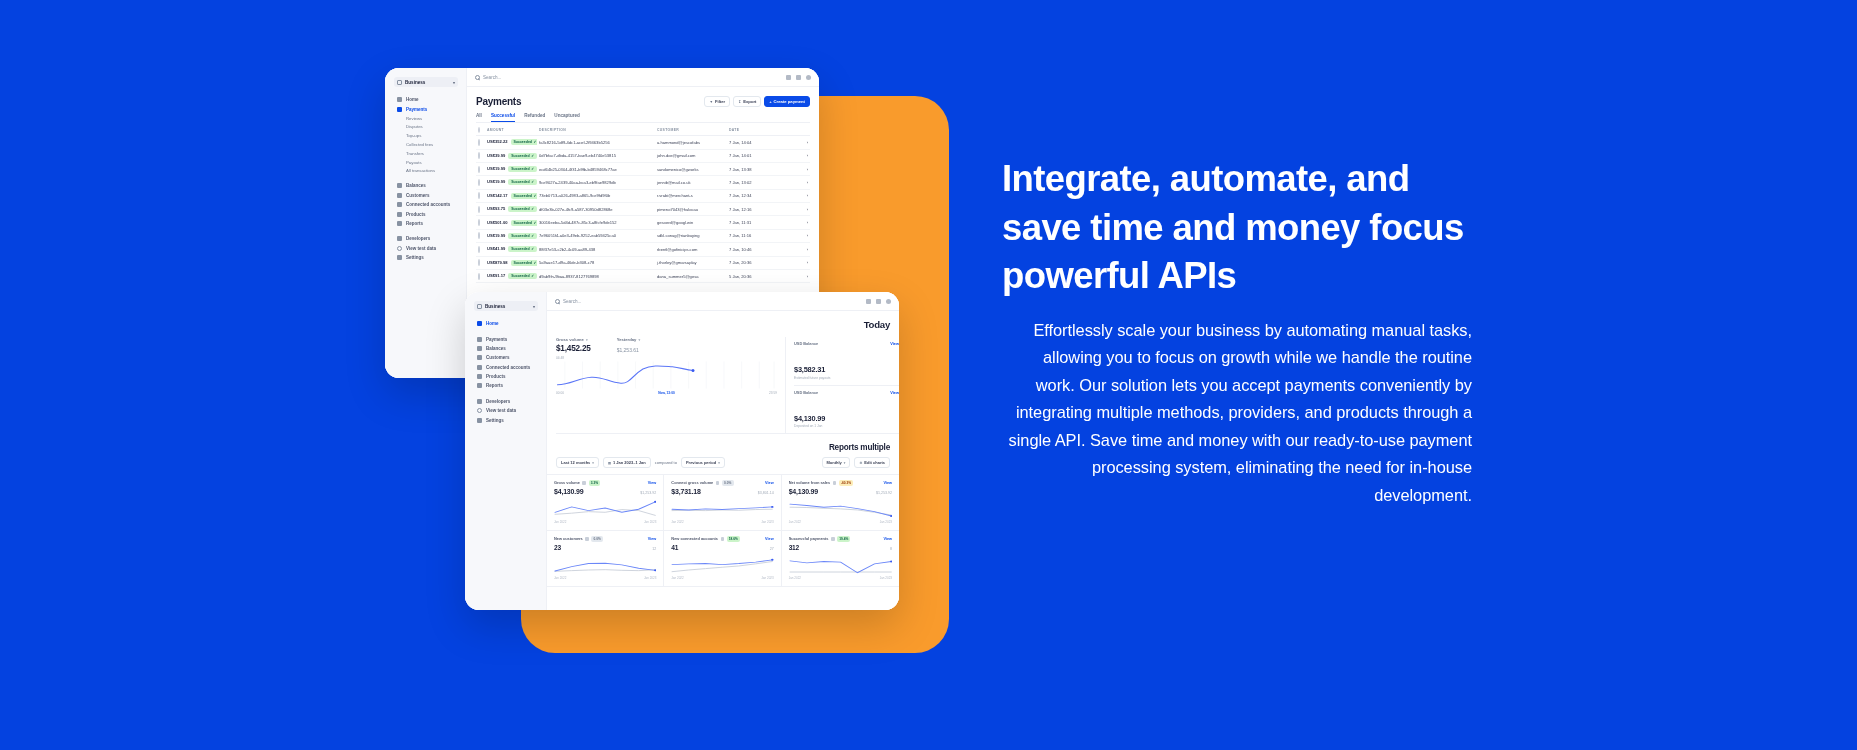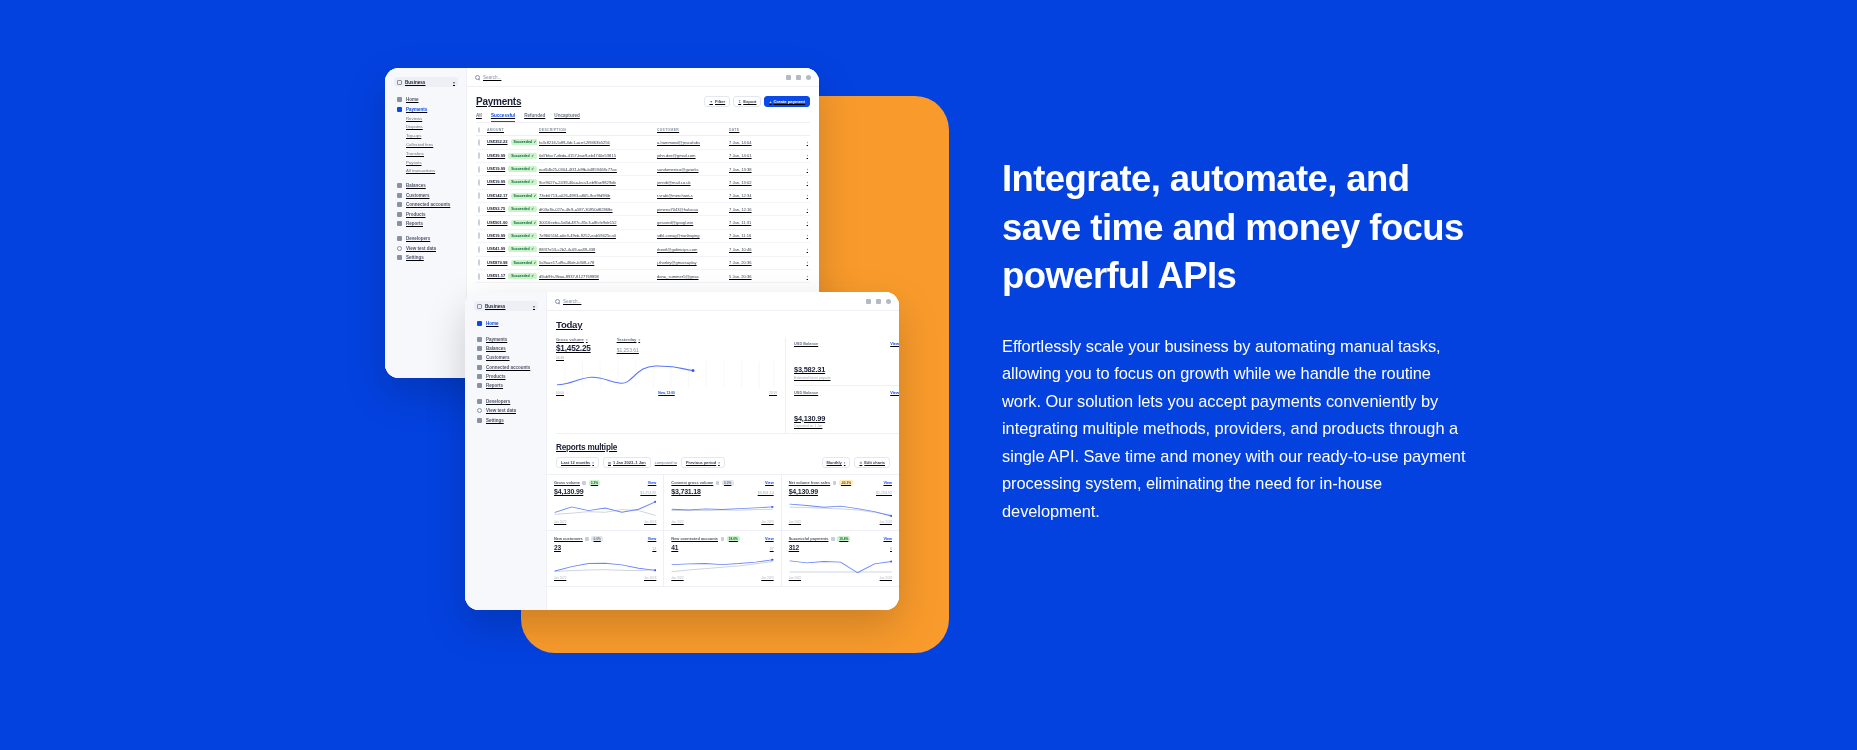--- a/index.html
+++ b/index.html
@@ -18,26 +18,27 @@
   }
   .headline {
     color: #ffffff;
     font-size: 36.5px;
     line-height: 48.5px;
     font-weight: 700;
     letter-spacing: -0.6px;
     white-space: pre-line;
   }
   .subcopy {
-    margin-top: 32px;
+    margin-top: 16px;
     color: #ffffff;
     font-size: 16.4px;
     line-height: 27.6px;
     font-weight: 400;
     letter-spacing: -0.05px;
+    text-align: right;
   }
 
   
   .stage { position: absolute; left: 0; top: 0; width: 960px; height: 750px; }
 
   .orange-panel {
     position: absolute;
     left: 521px; top: 96px;
     width: 428px; height: 557px;
     background: #F99B2C;
@@ -50,21 +51,21 @@
     border-radius: 14px;
     overflow: hidden;
     box-shadow: 0 16px 40px rgba(0,0,0,0.18);
   }
 
   
   .card-back { left: 385px; top: 68px; width: 434px; height: 310px; }
   
   .card-front { left: 465px; top: 292px; width: 434px; height: 318px; }
 
-  .card-inner { display: flex; height: 100%; background: #fff; text-decoration: underline; }
+  .card-inner { display: flex; height: 100%; background: #fff; }
 
   
   .sidebar {
     width: 82px;
     background: #F7F8FB;
     padding: 9px 8px 0 9px;
     flex: 0 0 auto;
     border-right: 1px solid #EEF0F5;
   }
   .biz {
@@ -162,21 +163,21 @@
     display: inline-flex; align-items: center; gap: 1.5px;
     background: #CBF4C9; color: #0E6245; font-size: 3.5px; font-weight: 700;
     padding: 1px 3px; border-radius: 2px; margin-left: 3px;
   }
   .muted { color: #8792A2; }
   .desc { color: #4F566B; }
   .chevcell { color: #C9CFD9; font-size: 4px; text-align: right; }
 
   
   .tbody { flex: 1 1 auto; overflow: hidden; background: #fff; }
-  .sect { padding: 8px 9px 0 9px; }
+  .sect { padding: 8px 9px 0 9px; text-align: right; }
   .ttitle { font-size: 9.6px; font-weight: 700; color: #1A1F36; letter-spacing: -0.25px; }
   .todayrow { display: flex; margin-top: 7px; border-bottom: 0.8px solid #EEF0F5; }
   .todayleft { flex: 1 1 auto; padding-bottom: 7px; padding-right: 8px; }
   .todayright { width: 114px; flex: 0 0 auto; border-left: 0.8px solid #EEF0F5; padding-left: 8px; }
   .metarow { display: flex; gap: 26px; }
   .metalabel { font-size: 4.2px; color: #697386; font-weight: 600; display:flex; align-items:center; gap:2px; }
   .metalabel .cv { font-size: 3.4px; color: #A3ACB9; }
   .bigval { font-size: 8.2px; font-weight: 700; color: #1A1F36; margin-top: 2px; letter-spacing: -0.2px; }
   .cmpval { font-size: 5px; color: #8792A2; margin-top: 4.5px; }
   .axis-top { font-size: 3.2px; color: #A3ACB9; margin-top: 3px; }

